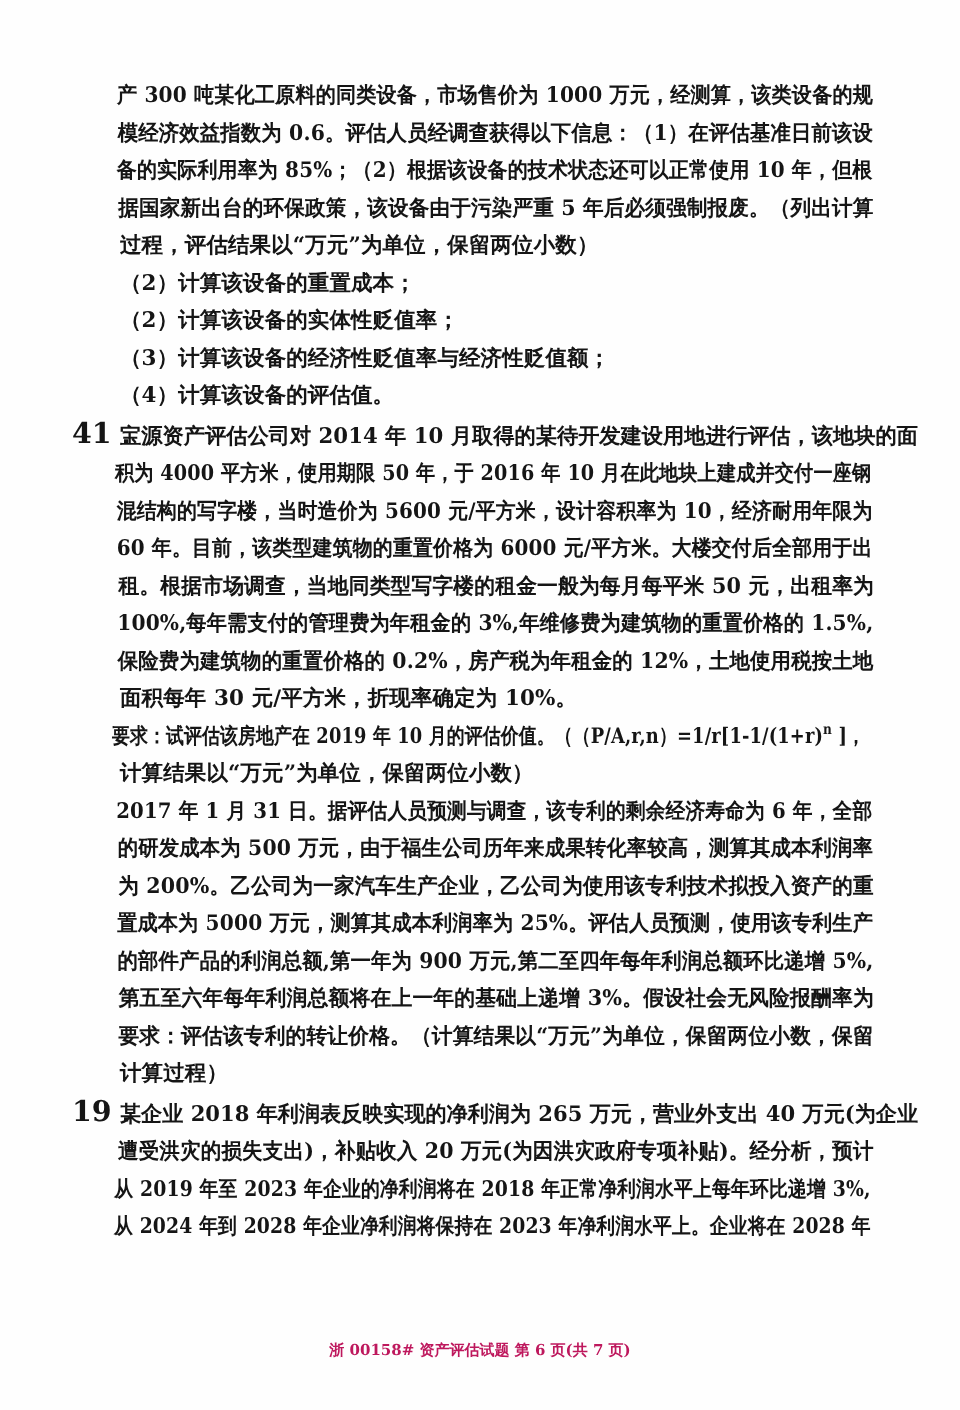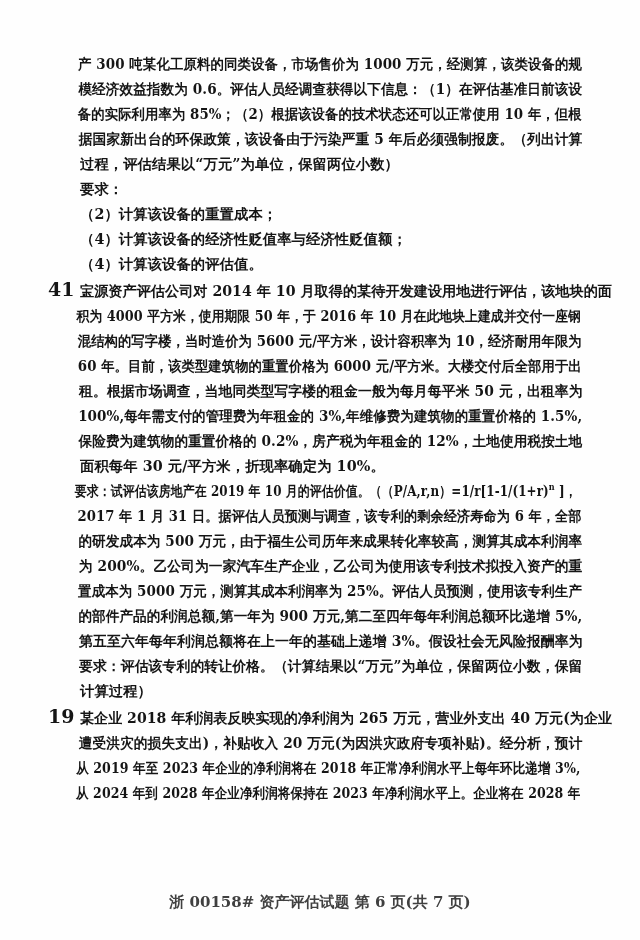--- a/index.html
+++ b/index.html
@@ -64,63 +64,64 @@
   }
   
   .req-line { padding-left: 32px; }
   .sub-line { padding-left: 32px; }
   .footer {
     position: absolute;
     left: 0;
     top: 893px;
     width: 640px;
     text-align: center;
-    font-size: 15px;
+    font-size: 10px;
     font-weight: 600;
     font-family: "DejaVu Serif", "Liberation Serif", serif;
-    color: #404040;
+    color: #be185d;
     white-space: nowrap;
   }
   sup {
     font-size: 0.68em;
     vertical-align: super;
     line-height: 0;
   }
 </style>
 </head>
 <body>
 
 <div class="page">
   <div class="content">
 
     <div>
       <div class="ln body-line" style="display: block; transform-origin: left center; transform: scaleX(0.9385); width: 532.75px;">产 300 吨某化工原料的同类设备，市场售价为 1000 万元，经测算，该类设备的规</div>
       <div class="ln body-line" style="display: block; transform-origin: left center; transform: scaleX(0.9507); width: 525.906px;">模经济效益指数为 0.6。评估人员经调查获得以下信息：（1）在评估基准日前该设</div>
       <div class="ln body-line" style="display: block; transform-origin: left center; transform: scaleX(0.9332); width: 535.766px;">备的实际利用率为 85%；（2）根据该设备的技术状态还可以正常使用 10 年，但根</div>
       <div class="ln body-line" style="display: block; transform-origin: left center; transform: scaleX(0.961); width: 520.297px;">据国家新出台的环保政策，该设备由于污染严重 5 年后必须强制报废。（列出计算</div>
       <div class="ln body-line">过程，评估结果以“万元”为单位，保留两位小数）</div>
-      <div class="ln req-line">要求：</div>
       <div class="ln sub-line">（2）计算该设备的重置成本；</div>
-      <div class="ln sub-line">（4）计算该设备的经济性贬值率与经济性贬值额；</div>
+      <div class="ln sub-line">（2）计算该设备的实体性贬值率；</div>
+      <div class="ln sub-line">（3）计算该设备的经济性贬值率与经济性贬值额；</div>
       <div class="ln sub-line">（4）计算该设备的评估值。</div>
     </div>
 
     <div>
       <div class="qrow">
         <div class="qnum">41．</div>
         <div class="qtext" style="display: block; transform-origin: left center; transform: scaleX(0.9905); width: 537.109px;">宝源资产评估公司对 2014 年 10 月取得的某待开发建设用地进行评估，该地块的面</div>
       </div>
       <div class="ln body-line" style="display: block; transform-origin: left center; transform: scaleX(0.8936); width: 559.516px;">积为 4000 平方米，使用期限 50 年，于 2016 年 10 月在此地块上建成并交付一座钢</div>
       <div class="ln body-line" style="display: block; transform-origin: left center; transform: scaleX(0.9305); width: 537.344px;">混结构的写字楼，当时造价为 5600 元/平方米，设计容积率为 10，经济耐用年限为</div>
       <div class="ln body-line" style="display: block; transform-origin: left center; transform: scaleX(0.9305); width: 537.344px;">60 年。目前，该类型建筑物的重置价格为 6000 元/平方米。大楼交付后全部用于出</div>
       <div class="ln body-line" style="display: block; transform-origin: left center; transform: scaleX(0.9691); width: 515.953px;">租。根据市场调查，当地同类型写字楼的租金一般为每月每平米 50 元，出租率为</div>
       <div class="ln body-line" style="display: block; transform-origin: left center; transform: scaleX(0.9423); width: 530.625px;">100%,每年需支付的管理费为年租金的 3%,年维修费为建筑物的重置价格的 1.5%,</div>
       <div class="ln body-line" style="display: block; transform-origin: left center; transform: scaleX(0.9522); width: 525.109px;">保险费为建筑物的重置价格的 0.2%，房产税为年租金的 12%，土地使用税按土地</div>
       <div class="ln body-line">面积每年 30 元/平方米，折现率确定为 10%。</div>
       <div class="ln req-line" style="display: block; transform-origin: left center; transform: scaleX(0.8334); width: 599.953px;"><span>要求：试评估该房地产在 2019 年 10 月的评估价值。（（P/A,r,n）=1/r[1-1/(1+r)</span><sup>n</sup><span> ]，</span></div>
+      <div class="ln req-line">计算结果以“万元”为单位，保留两位小数）</div>
     </div>
 
     <div>
       <div class="ln body-line" style="display: block; transform-origin: left center; transform: scaleX(0.9202); width: 543.344px;">2017 年 1 月 31 日。据评估人员预测与调查，该专利的剩余经济寿命为 6 年，全部</div>
       <div class="ln body-line" style="display: block; transform-origin: left center; transform: scaleX(0.9507); width: 525.906px;">的研发成本为 500 万元，由于福生公司历年来成果转化率较高，测算其成本利润率</div>
       <div class="ln body-line" style="display: block; transform-origin: left center; transform: scaleX(0.9612); width: 520.203px;">为 200%。乙公司为一家汽车生产企业，乙公司为使用该专利技术拟投入资产的重</div>
       <div class="ln body-line" style="display: block; transform-origin: left center; transform: scaleX(0.9409); width: 531.422px;">置成本为 5000 万元，测算其成本利润率为 25%。评估人员预测，使用该专利生产</div>
       <div class="ln body-line" style="display: block; transform-origin: left center; transform: scaleX(0.9498); width: 526.453px;">的部件产品的利润总额,第一年为 900 万元,第二至四年每年利润总额环比递增 5%,</div>
       <div class="ln body-line" style="display: block; transform-origin: left center; transform: scaleX(0.9716); width: 514.609px;">第五至六年每年利润总额将在上一年的基础上递增 3%。假设社会无风险报酬率为</div>
       <div class="ln req-line" style="display: block; transform-origin: left center; transform: scaleX(0.9674); width: 516.844px;">要求：评估该专利的转让价格。（计算结果以“万元”为单位，保留两位小数，保留</div>

